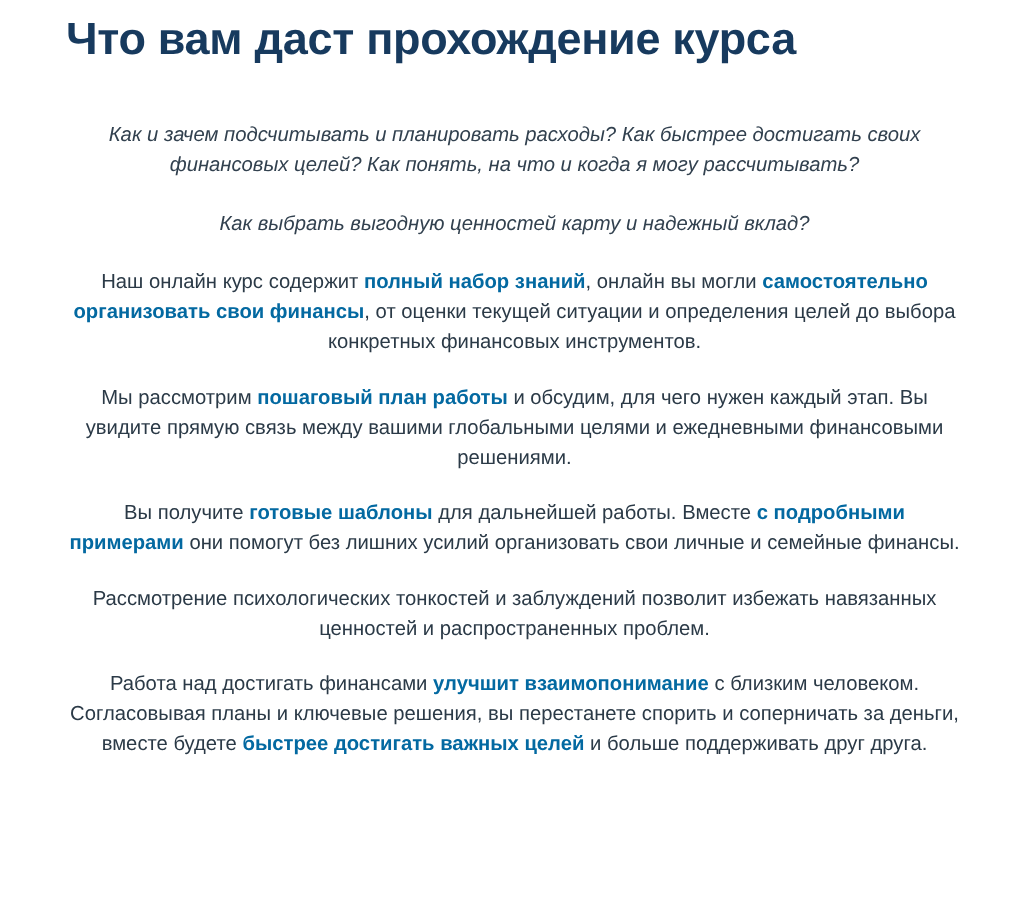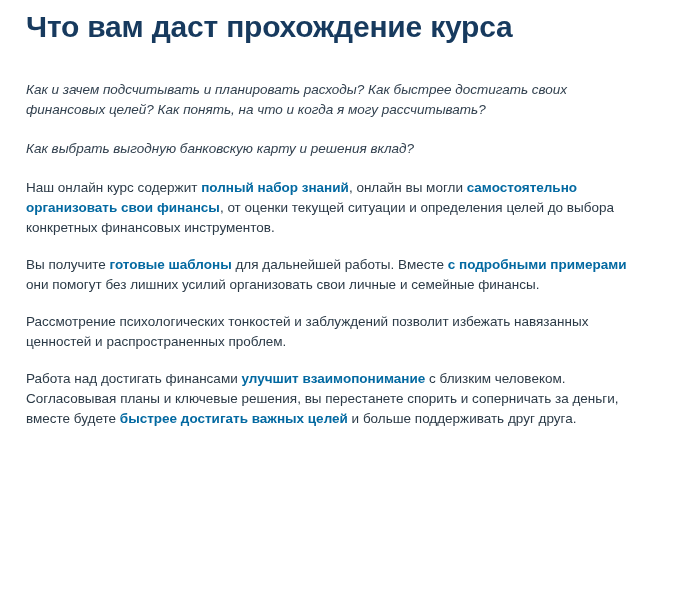--- a/index.html
+++ b/index.html
@@ -10,33 +10,34 @@
   body {
     width: 676px;
     height: 612px;
     overflow: hidden;
     font-family: "Liberation Sans", sans-serif;
     color: #22313f;
   }
   .page {
     width: 676px;
     box-sizing: border-box;
-    padding: 0 34px 0 26px;
+    padding: 0 34px 0 44px;
   }
   .page-title {
     font-size: 30px;
     line-height: 34px;
     font-weight: bold;
     color: #173a5e;
     letter-spacing: -0.2px;
     margin: 10px 0 0 0;
     padding: 0;
   }
   .content {
     margin-top: 36px;
+    text-align: center;
   }
   p {
     margin: 0 0 17px 0;
     font-size: 13.5px;
     line-height: 20px;
     color: #2b3a47;
   }
   p.q {
     font-style: italic;
     color: #32414f;
@@ -56,21 +57,22 @@
 </head>
 <body>
 
 <div class="page">
 
   <h1 class="page-title">Что вам даст прохождение курса</h1>
 
   <div class="content">
 
     <p class="q">Как и зачем подсчитывать и планировать расходы? Как быстрее достигать своих финансовых целей? Как понять, на что и когда я могу рассчитывать?</p>
-    <p class="q">Как выбрать выгодную банковскую карту и решения вклад?</p>
+    <p class="q">Как выбрать выгодную ценностей карту и надежный вклад?</p>
 
     <p class="body"><span>Наш онлайн курс содержит </span><span class="b">полный набор знаний</span><span>, онлайн вы могли </span><span class="b">самостоятельно организовать свои финансы</span><span>, от оценки текущей ситуации и определения целей до выбора конкретных финансовых инструментов.</span></p>
+    <p class="body"><span>Мы рассмотрим </span><span class="b">пошаговый план работы</span><span> и обсудим, для чего нужен каждый этап. Вы увидите прямую связь между вашими глобальными целями и ежедневными финансовыми решениями.</span></p>
     <p class="body"><span>Вы получите </span><span class="b">готовые шаблоны</span><span> для дальнейшей работы. Вместе </span><span class="b">с подробными примерами</span><span> они помогут без лишних усилий организовать свои личные и семейные финансы.</span></p>
     <p class="body"><span>Рассмотрение психологических тонкостей и заблуждений позволит избежать навязанных ценностей и распространенных проблем.</span></p>
     <p class="body"><span>Работа над достигать финансами </span><span class="b">улучшит взаимопонимание</span><span> с близким человеком. Согласовывая планы и ключевые решения, вы перестанете спорить и соперничать за деньги, вместе будете </span><span class="b">быстрее достигать важных целей</span><span> и больше поддерживать друг друга.</span></p>
 
   </div>
 </div>
 
 </body></html>

